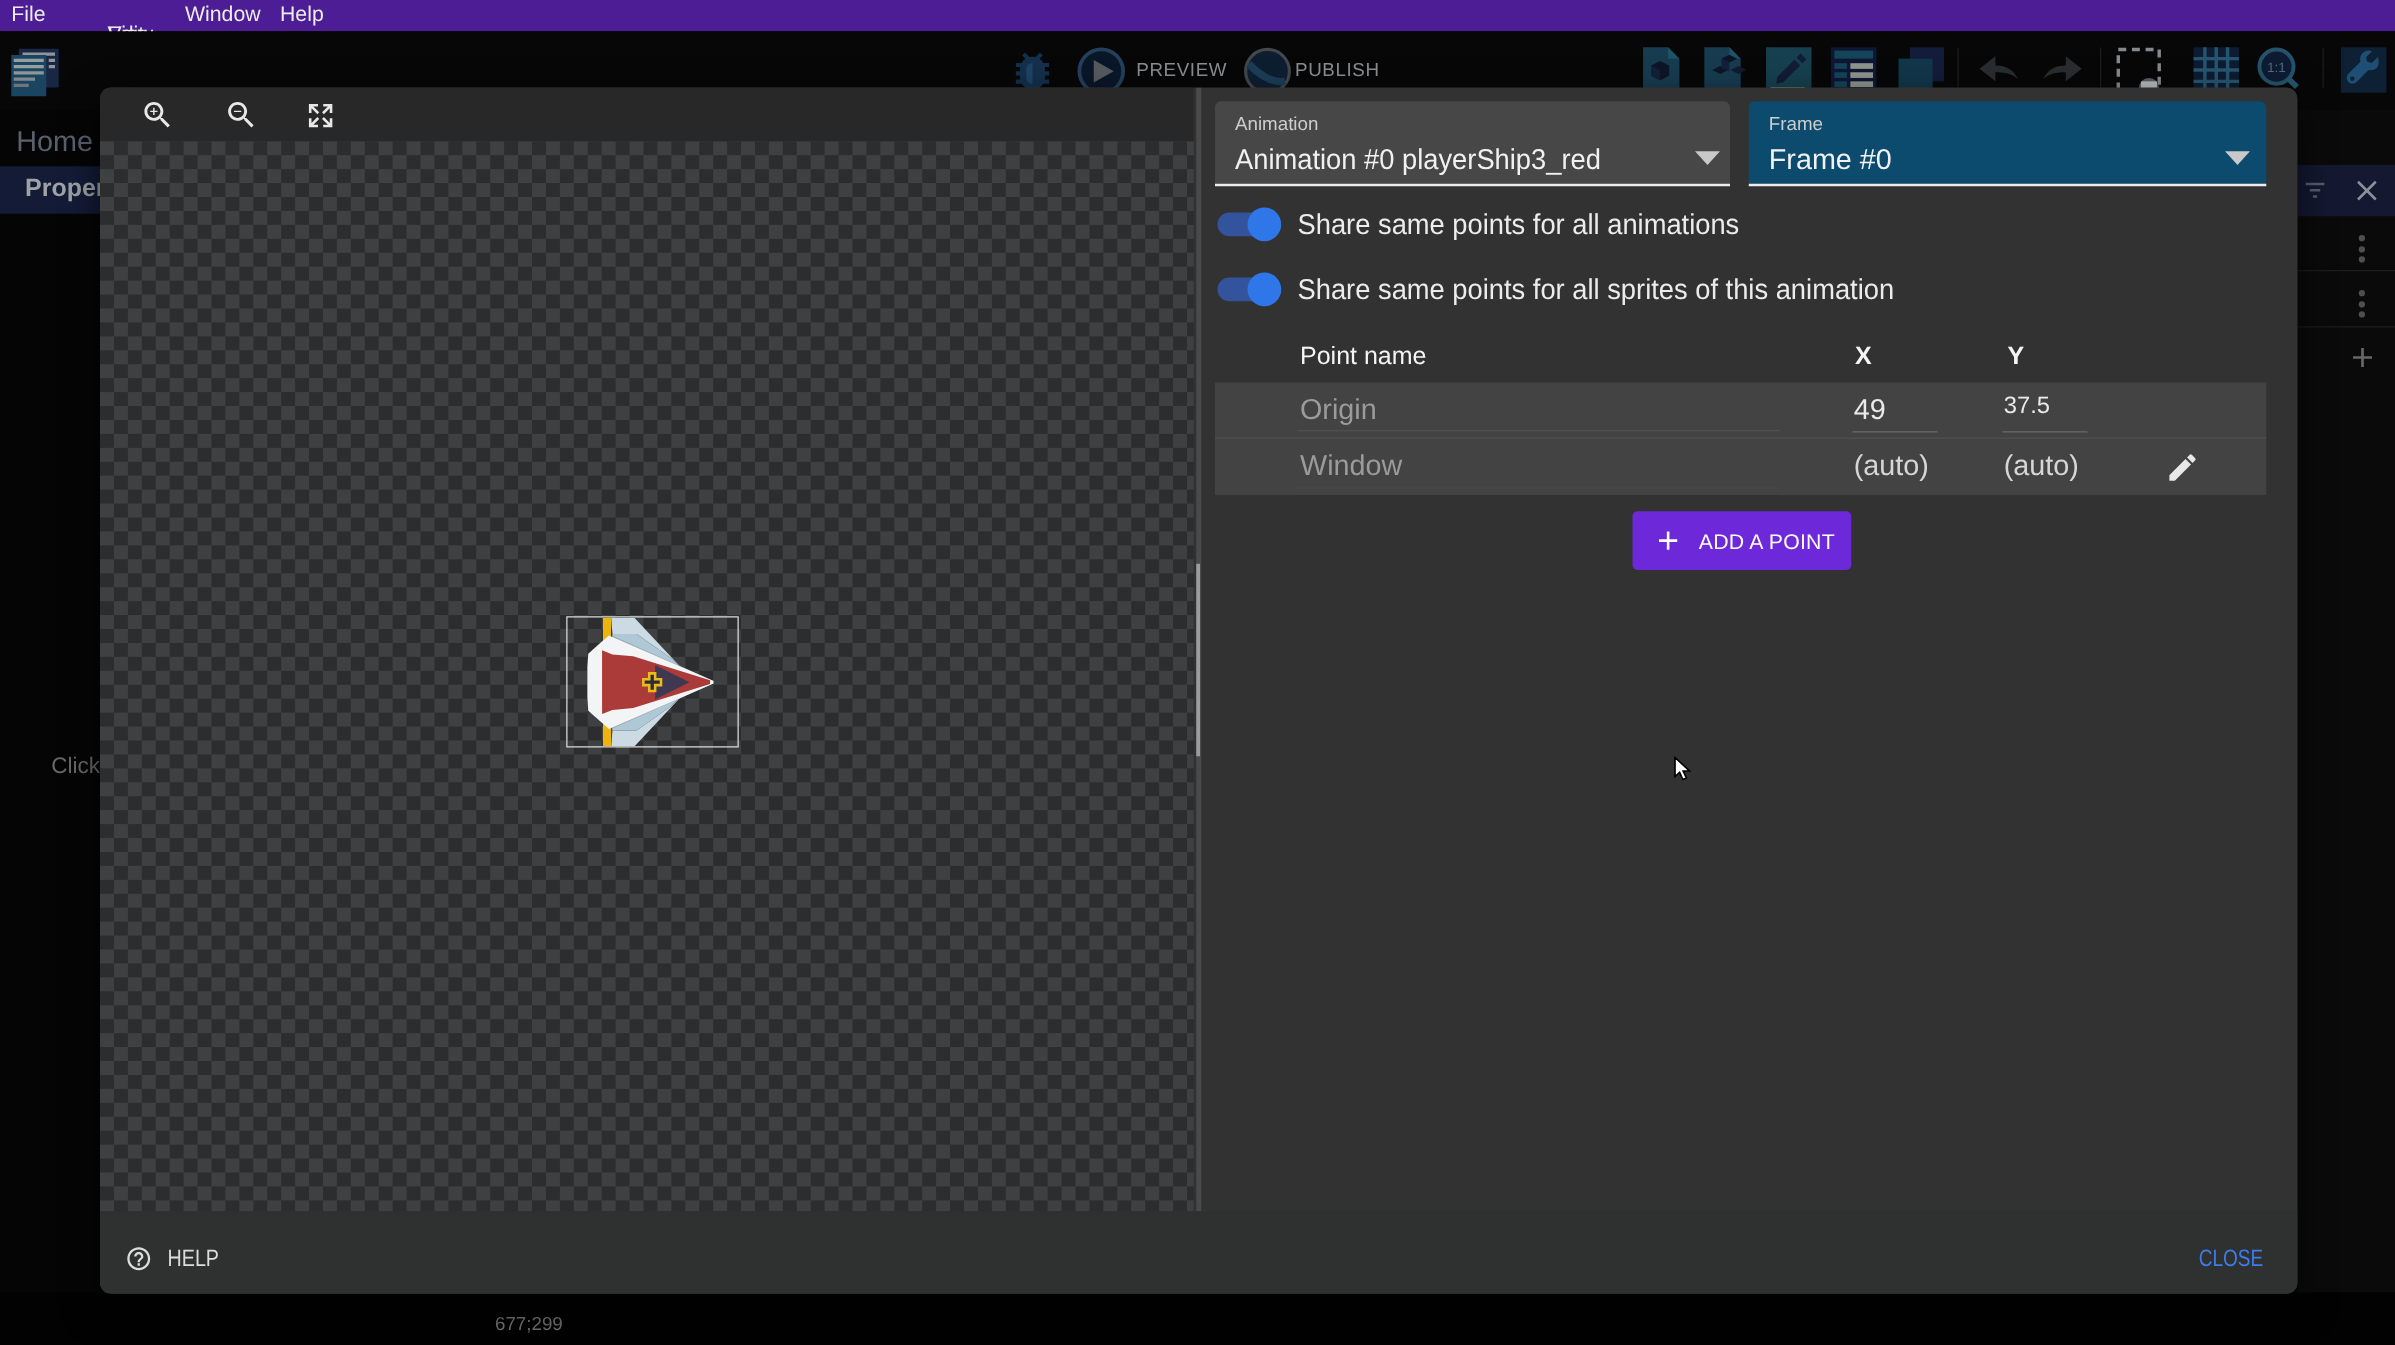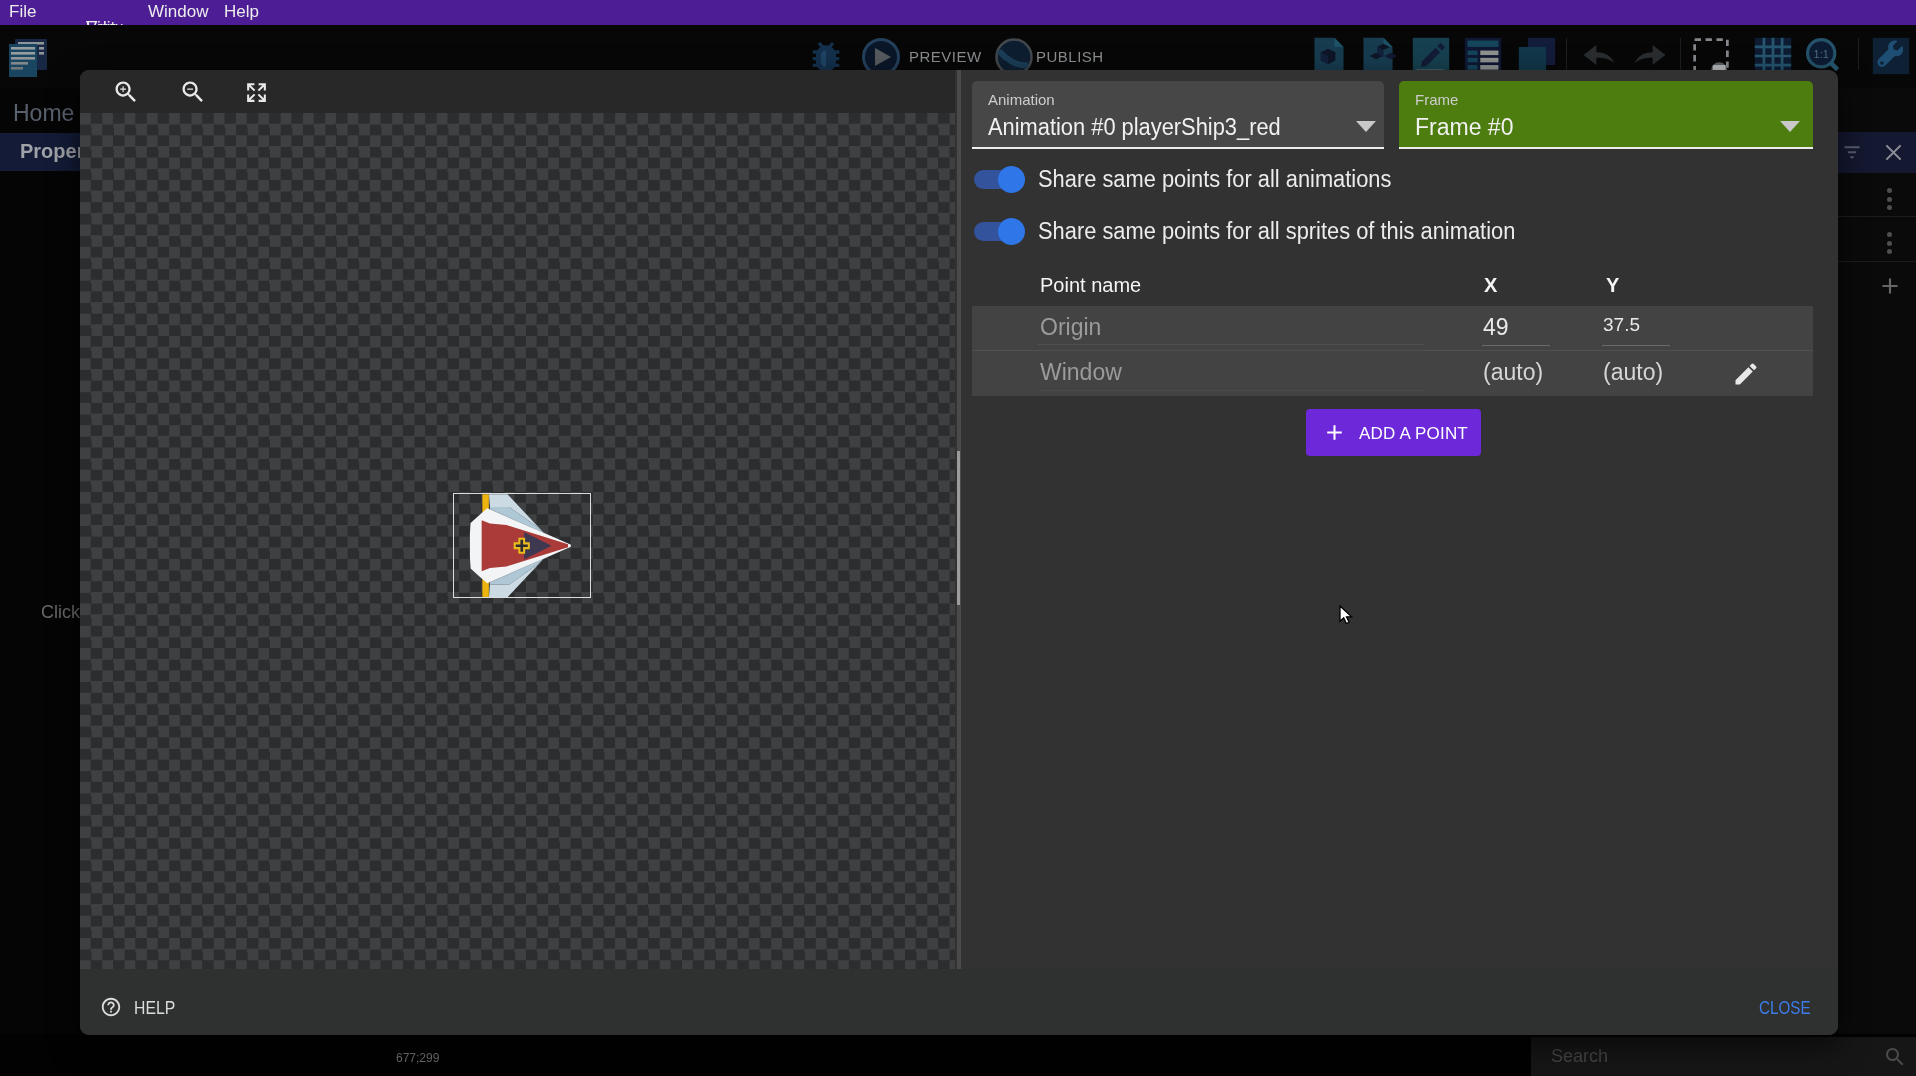--- a/index.html
+++ b/index.html
@@ -149,27 +149,21 @@
       <div style="width:5px;height:5px;border-radius:50%;background:#4f4f4f;margin-bottom:3.5px;"></div>
       <div style="width:5px;height:5px;border-radius:50%;background:#4f4f4f;"></div>
     </div>
     <div class="abs" style="left:0;top:173px;width:78px;height:1px;background:#1d1d1d;"></div>
     <svg class="abs" style="left:39px;top:185px;" width="26" height="26" viewBox="0 0 24 24">
         <path fill="#666" d="M19 13h-6v6h-2v-6H5v-2h6V5h2v6h6v2z"></path>
       </svg>
   </div>
 
   <div class="abs" style="left:0;top:1034px;width:1916px;height:42px;background:#020202;">
-    <span class="abs" style="left:396px;top:17px;color:#6f6f6f;font-size:12px;">677;299</span>
-    <div class="abs" style="left:1531px;top:3px;width:385px;height:39px;background:#161616;">
-      <span class="abs" style="left:20px;top:9px;color:#454545;font-size:18px;">Search</span>
-      <svg class="abs" style="left:352px;top:8px;" width="24" height="24" viewBox="0 0 24 24">
-          <path fill="#4a4a4a" d="M15.5 14h-.79l-.28-.27C15.41 12.59 16 11.11 16 9.5 16 5.91 13.09 3 9.5 3S3 5.91 3 9.5 5.91 16 9.5 16c1.61 0 3.09-.59 4.23-1.57l.27.28v.79l5 4.99L20.49 19l-4.99-5zm-6 0C7.01 14 5 11.99 5 9.5S7.01 5 9.5 5 14 7.01 14 9.5 11.99 14 9.5 14z"></path>
-        </svg>
-    </div>
+    <span class="abs" style="left:396px;top:17px;color:#6f6f6f;font-size:15px;">677;299</span>
   </div>
 </div>
 
 <div class="abs" id="modal" style="left:80px;top:70px;width:1758px;height:965px;background:#323232;border-radius:9px;overflow:hidden;box-shadow:0 10px 30px rgba(0,0,0,0.6);">
 
   <div class="abs" id="canvastoolbar" style="left:0;top:0;width:875px;height:43px;background:#282828;">
     <svg class="abs" style="left:32px;top:8px;" width="28" height="28" viewBox="0 0 24 24">
         <path fill="#e8e8e8" d="M15.5 14h-.79l-.28-.27C15.41 12.59 16 11.11 16 9.5 16 5.91 13.09 3 9.5 3S3 5.91 3 9.5 5.91 16 9.5 16c1.61 0 3.09-.59 4.23-1.57l.27.28v.79l5 4.99L20.49 19l-4.99-5zm-6 0C7.01 14 5 11.99 5 9.5S7.01 5 9.5 5 14 7.01 14 9.5 11.99 14 9.5 14zm2.5-4h-2v2H9v-2H7V9h2V7h1v2h2v1z"></path>
       </svg>
     <svg class="abs" style="left:99px;top:8px;" width="28" height="28" viewBox="0 0 24 24">
@@ -212,21 +206,21 @@
 
   <div class="abs" id="panel" style="left:882px;top:0;width:876px;height:899px;">
 
     <div class="abs" style="left:10px;top:11px;width:412px;height:66px;background:#474747;border-radius:5px 5px 0 0;">
       <span class="abs" style="left:16px;top:10px;font-size:15px;color:#cdcdcd;">Animation</span>
       <span class="abs cx" style="left:16px;top:33px;font-size:23px;color:#f1f1f1;">Animation #0 playerShip3_red</span>
       <div class="abs" style="left:384px;top:40px;width:0;height:0;border-left:10px solid transparent;border-right:10px solid transparent;border-top:11px solid #c9c9c9;"></div>
     </div>
     <div class="abs" style="left:10px;top:77px;width:412px;height:2px;background:#ededed;"></div>
 
-    <div class="abs" style="left:437px;top:11px;width:414px;height:66px;background:#4d7c0f;border-radius:5px 5px 0 0;padding-left:40px;">
+    <div class="abs" style="left:437px;top:11px;width:414px;height:66px;background:#0c4a6e;border-radius:5px 5px 0 0;padding-left:40px;">
       <span class="abs" style="left:16px;top:10px;font-size:15px;color:#cdcdcd;">Frame</span>
       <span class="abs" style="left:16px;top:33px;font-size:23px;color:#f1f1f1;">Frame #0</span>
       <div class="abs" style="left:381px;top:40px;width:0;height:0;border-left:10px solid transparent;border-right:10px solid transparent;border-top:11px solid #c9c9c9;"></div>
     </div>
     <div class="abs" style="left:437px;top:77px;width:414px;height:2px;background:#ededed;"></div>
 
     <div class="abs" style="left:12px;top:100px;width:50px;height:19px;border-radius:10px;background:#33539c;"></div>
     <div class="abs" style="left:35.5px;top:96px;width:27px;height:27px;border-radius:50%;background:#2f77e8;"></div>
     <span class="abs cx" style="left:76px;top:96px;font-size:23px;color:#ececec;">Share same points for all animations</span>
 

